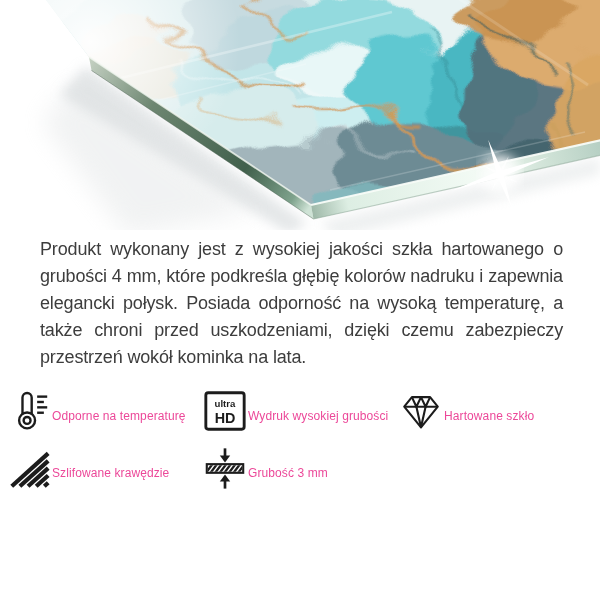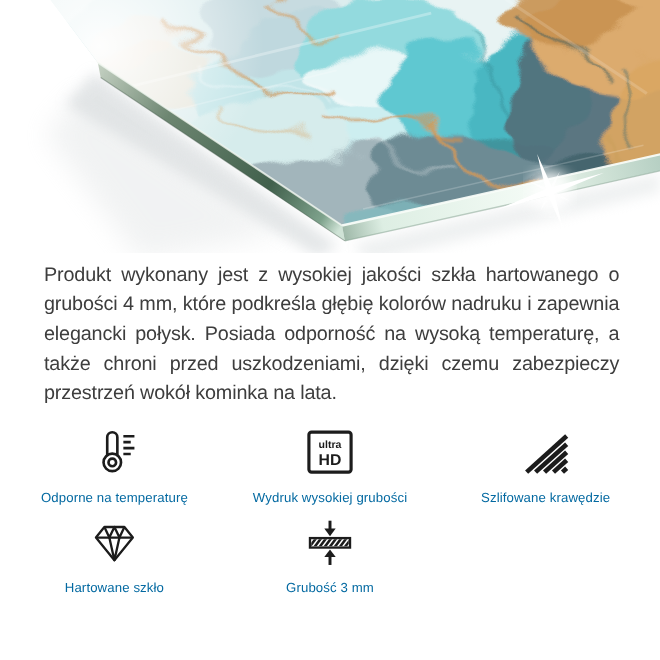--- a/index.html
+++ b/index.html
@@ -17,23 +17,23 @@
   }
   .page-title span { display:block; }
   .desc {
     margin:6px 0 0; width:523px; font-size:18px; letter-spacing:-0.15px;
     line-height:27px; color:#3d3d3d; text-align:justify;
   }
   .features {
     width:588px; margin:16px auto 0; display:grid;
     grid-template-columns:repeat(3,1fr); row-gap:10px;
   }
-  .feature { display:flex; flex-direction:column; align-items:center; }
+  .feature { display:flex; flex-direction:row; align-items:center; }
   .icon-box { height:47px; display:flex; align-items:center; justify-content:center; }
-  .feature-label { margin-top:11px; font-size:12px; color:#0369a1; letter-spacing:.1px; white-space:nowrap; }
+  .feature-label { margin-top:11px; font-size:12px; color:#ec4899; letter-spacing:.1px; white-space:nowrap; }
   .icon-text { font-family:"Liberation Sans", sans-serif; }
 </style>
 </head>
 <body>
 
 <div class="page">
 
   <div class="hero">
     <svg width="600" height="230" viewBox="0 0 600 230">
       <defs>
@@ -179,44 +179,44 @@
           <text class="icon-text" x="24" y="36.5" text-anchor="middle" font-size="15" font-weight="bold" fill="#1c1c1c">HD</text>
         </svg>
       </div>
       <div class="feature-label">Wydruk wysokiej grubości</div>
     </div>
 
 
     <div class="feature">
       <div class="icon-box">
         <svg width="46" height="46" viewBox="0 0 48 48">
+          <g fill="none" stroke="#1c1c1c" stroke-width="2.2" stroke-linejoin="round">
+            <path d="M14.5,9.5 H33.5 L41.5,19.5 L24,41 L6.5,19.5 Z"></path>
+            <path d="M6.5,19.5 H41.5"></path>
+            <path d="M14.5,9.5 L19.2,19.5 L24,9.5 L28.8,19.5 L33.5,9.5"></path>
+            <path d="M19.2,19.5 L24,41 L28.8,19.5"></path>
+          </g>
+        </svg>
+      </div>
+      <div class="feature-label">Hartowane szkło</div>
+    </div>
+
+    <div class="feature">
+      <div class="icon-box">
+        <svg width="46" height="46" viewBox="0 0 48 48">
           <g stroke="#1c1c1c" stroke-width="4.4">
             <line x1="6" y1="43" x2="44" y2="8.8"></line>
             <line x1="14.5" y1="43" x2="44" y2="16.5"></line>
             <line x1="23" y1="43" x2="44" y2="24.1"></line>
             <line x1="31.5" y1="43" x2="44" y2="31.8"></line>
             <line x1="40" y1="43" x2="44" y2="39.4"></line>
           </g>
         </svg>
       </div>
       <div class="feature-label">Szlifowane krawędzie</div>
-    </div>
-
-    <div class="feature">
-      <div class="icon-box">
-        <svg width="46" height="46" viewBox="0 0 48 48">
-          <g fill="none" stroke="#1c1c1c" stroke-width="2.2" stroke-linejoin="round">
-            <path d="M14.5,9.5 H33.5 L41.5,19.5 L24,41 L6.5,19.5 Z"></path>
-            <path d="M6.5,19.5 H41.5"></path>
-            <path d="M14.5,9.5 L19.2,19.5 L24,9.5 L28.8,19.5 L33.5,9.5"></path>
-            <path d="M19.2,19.5 L24,41 L28.8,19.5"></path>
-          </g>
-        </svg>
-      </div>
-      <div class="feature-label">Hartowane szkło</div>
     </div>
 
     <div class="feature">
       <div class="icon-box">
         <svg width="46" height="46" viewBox="0 0 48 48">
           <defs>
               <clipPath id="barClip">
                 <rect x="6.2" y="21.2" width="35.6" height="6.6"></rect>
               </clipPath>
             </defs>

